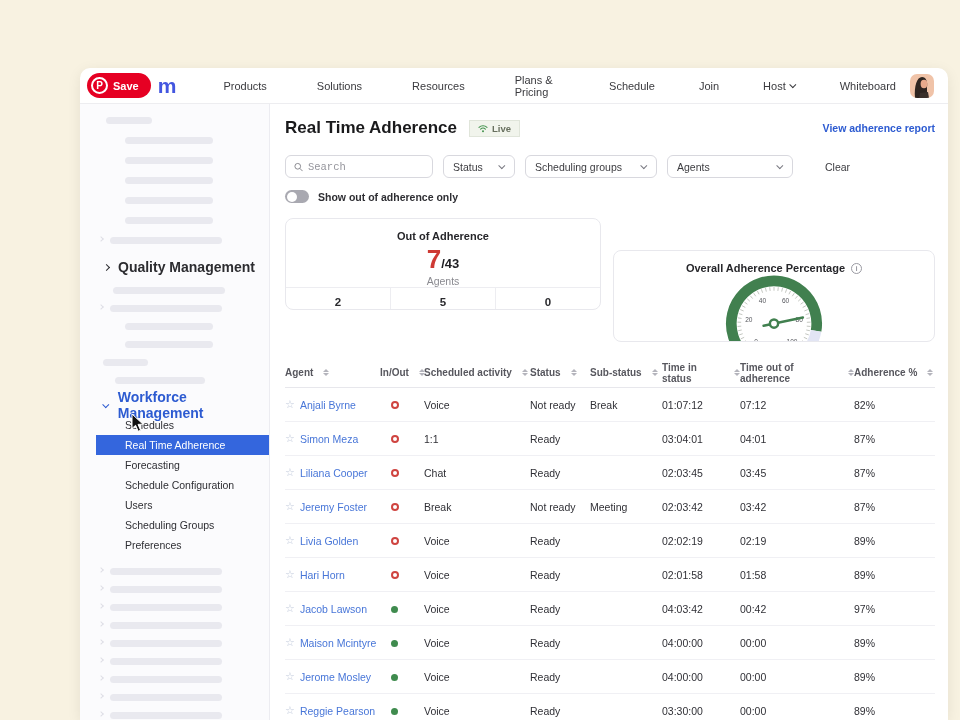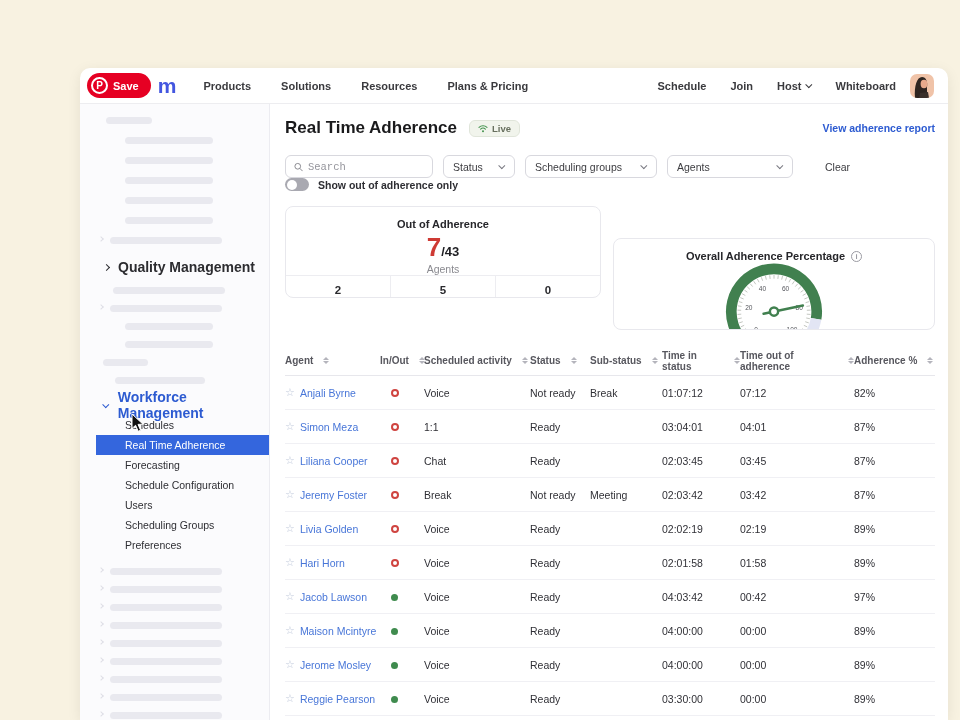--- a/index.html
+++ b/index.html
@@ -13,21 +13,21 @@
   
   .topbar { height:36px; display:flex; align-items:center; padding:0 14px 0 7px;
             border-bottom:1px solid #ededf0; flex:none; }
   .pin-save { display:flex; align-items:center; gap:5px; background:#e60023; color:#fff;
               border-radius:14px; height:25px; padding:0 12px 0 4px; font-size:11px; font-weight:700; }
   .pin-glyph { width:17px; height:17px; border:2px solid #fff; border-radius:50%;
                display:flex; align-items:center; justify-content:center; font-size:10px; font-weight:700; }
   .miro-logo { color:#4356e0; font-size:21px; font-weight:800; margin-left:7px; letter-spacing:-1px; line-height:1; }
   .nav-left { display:flex; gap:30px; margin-left:28px; }
   .nav-right { display:flex; gap:24px; align-items:center; margin-left:auto; margin-right:14px; }
-  .nav-item { font-size:11px; font-weight:700; color:#3a3a3e; display:flex; align-items:center; gap:5px; cursor:default; }
+  .nav-item { font-size:11px; font-weight:400; color:#3a3a3e; display:flex; align-items:center; gap:5px; cursor:default;margin-left:20px; }
   .avatar { width:24px; height:24px; border-radius:7px; overflow:hidden; flex:none; }
 
   .chev { display:inline-block; width:5px; height:5px; border-left:1.5px solid currentColor;
           border-bottom:1.5px solid currentColor; }
   .chev-down { transform:rotate(-45deg) translateY(-1px); }
   .chev-right { transform:rotate(-135deg); }
 
   
   .body-row { flex:1; display:flex; min-height:0; }
 
@@ -46,36 +46,36 @@
   .side-item.active { background:#3466dd; color:#fff; margin-left:16px; padding-left:29px; }
   .grp-top { margin-top:1px; }
   .grp-mid { margin-top:10px; }
   .grp-bot { margin-top:13px; }
 
   
   .main { flex:1; min-width:0; padding:14px 13px 0 15px; display:flex; flex-direction:column; overflow:hidden; }
   .page-head { display:flex; align-items:center; }
   .page-title { font-size:17px; font-weight:700; color:#1a1a1c; }
   .live-badge { display:flex; align-items:center; gap:4px; margin-left:12px; background:#f1f4ec;
-                border:1px solid #e0e5da; border-radius:6px; padding:2px 8px; font-size:9.5px; color:#68705f; font-weight:600; }
+                border:1px solid #e0e5da; border-radius:0; padding:2px 8px; font-size:9.5px; color:#68705f; font-weight:600; }
   .report-link { margin-left:auto; font-size:10.5px; font-weight:600; color:#2d5bd1; cursor:pointer; }
 
   .filter-row { display:flex; align-items:center; gap:10px; margin-top:17px; }
   .search-box { width:148px; height:23px; border:1px solid #d8d8de; border-radius:6px;
                 display:flex; align-items:center; padding:0 8px; gap:5px; }
   .search-box input { border:none; outline:none; width:100%; font-size:10.5px; color:#3c3c40;
                       font-family:Liberation Mono, monospace; background:transparent; }
   .search-box input::placeholder { color:#95959c; }
   .dropdown { height:23px; border:1px solid #d8d8de; border-radius:6px; display:flex; align-items:center;
               justify-content:space-between; padding:0 9px; font-size:10.5px; color:#3c3c40; cursor:pointer; }
   .dd-status { width:72px; } .dd-groups { width:132px; } .dd-agents { width:126px; }
   .dropdown .chev { color:#7a7a82; margin-left:8px; }
   .clear-btn { font-size:10.5px; color:#3c3c40; margin-left:22px; cursor:pointer; }
 
-  .toggle-row { display:flex; align-items:center; gap:9px; margin-top:0; }
+  .toggle-row { display:flex; align-items:center; gap:9px; margin-top:12px; }
   .toggle { width:24px; height:13px; background:#a9a9b1; border-radius:7px; position:relative; cursor:pointer; flex:none; }
   .toggle .knob { position:absolute; left:1.5px; top:1.5px; width:10px; height:10px; border-radius:50%; background:#fff; }
   .toggle-label { font-size:10.5px; font-weight:600; color:#2e2e33; }
 
   
   .cards-row { display:flex; gap:12px; margin-top:15px; }
   .card { border:1px solid #e8e8ed; border-radius:8px; height:92px; background:#fff; overflow:hidden; }
   .card-ooa { width:316px; flex:none; display:flex; flex-direction:column; }
   .card-gauge { flex:1; position:relative;margin-top:32px; }
   .card-title { text-align:center; font-size:11px; font-weight:700; color:#26262a; margin-top:11px; }

